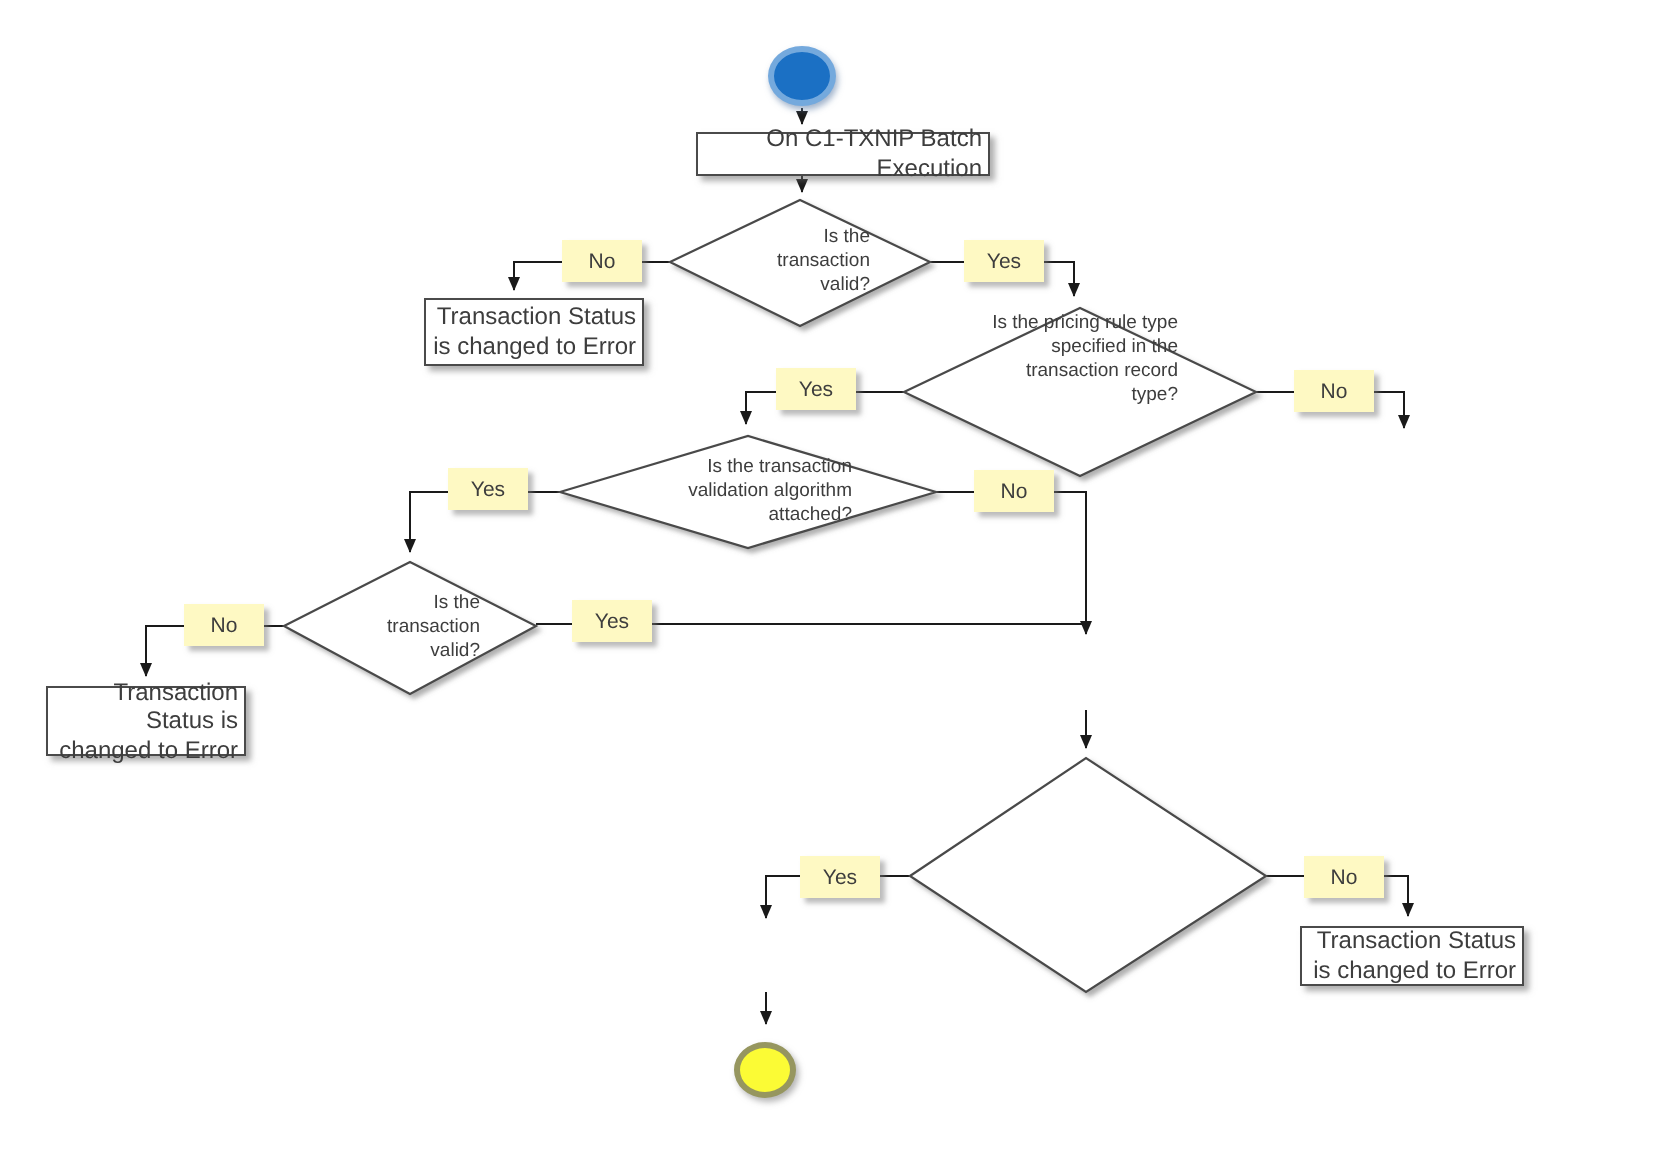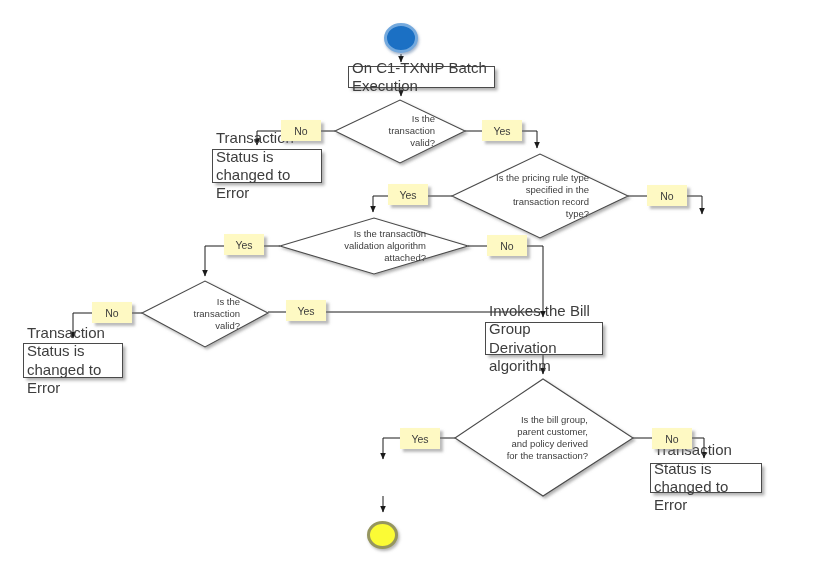--- a/index.html
+++ b/index.html
@@ -14,22 +14,22 @@
   #edges { position: absolute; left: 0; top: 0; width: 832px; height: 580px; }
 
   .pbox {
     position: absolute;
     background: #ffffff;
     border: 1px solid #4a4a4a;
     box-shadow: 2.5px 2.5px 3px rgba(110,110,110,0.55);
     display: flex;
     align-items: center;
     justify-content: center;
-    text-align: left;
-    font-size: 15px;
+    text-align: right;
+    font-size: 12px;
     line-height: 1.22;
     color: #3d3d3d;
     padding: 2px 3px;
     box-sizing: border-box;
   }
   .dtext {
     position: absolute;
     display: flex;
     align-items: center;
     justify-content: center;
@@ -112,34 +112,32 @@
   <div id="start-node" class="terminal"></div>
   <div id="end-node" class="terminal"></div>
 
   <div class="pbox" style="left:348px; top:66px; width:147px; height:22px;">On C1-TXNIP Batch Execution</div>
 
   <div class="pbox" style="left:212px; top:149px; width:110px; height:34px;">Transaction Status is changed to Error</div>
 
 
   <div class="pbox" style="left:23px; top:343px; width:100px; height:35px;">Transaction Status is changed to Error</div>
 
-  <div class="pbox" style="left:485px; top:322px; width:118px; height:33px;">Invokes the Bill Group Derivation algorithm</div>
 
 
   <div class="pbox" style="left:650px; top:463px; width:112px; height:30px;">Transaction Status is changed to Error</div>
 
   <div class="dtext" style="left:365px; top:106px; width:70px; height:50px;">Is the transaction valid?</div>
 
-  <div class="dtext" style="left:491px; top:167px; width:98px; height:58px;">Is the pricing rule type specified in the transaction record type?</div>
+  <div class="dtext" style="left:491px; top:151px; width:98px; height:58px;">Is the pricing rule type specified in the transaction record type?</div>
 
   <div class="dtext" style="left:314px; top:224px; width:112px; height:44px;">Is the transaction validation algorithm attached?</div>
 
   <div class="dtext" style="left:170px; top:289px; width:70px; height:50px;">Is the transaction valid?</div>
 
-  <div class="dtext" style="left:499px; top:402px; width:89px; height:72px;">Is the bill group, parent customer, and policy derived for the transaction?</div>
 
   <div class="elabel" style="left:281px; top:120px;">No</div>
   <div class="elabel" style="left:482px; top:120px;">Yes</div>
   <div class="elabel" style="left:388px; top:184px;">Yes</div>
   <div class="elabel" style="left:647px; top:185px;">No</div>
   <div class="elabel" style="left:224px; top:234px;">Yes</div>
   <div class="elabel" style="left:487px; top:235px;">No</div>
   <div class="elabel" style="left:92px; top:302px;">No</div>
   <div class="elabel" style="left:286px; top:300px;">Yes</div>
   <div class="elabel" style="left:400px; top:428px;">Yes</div>

